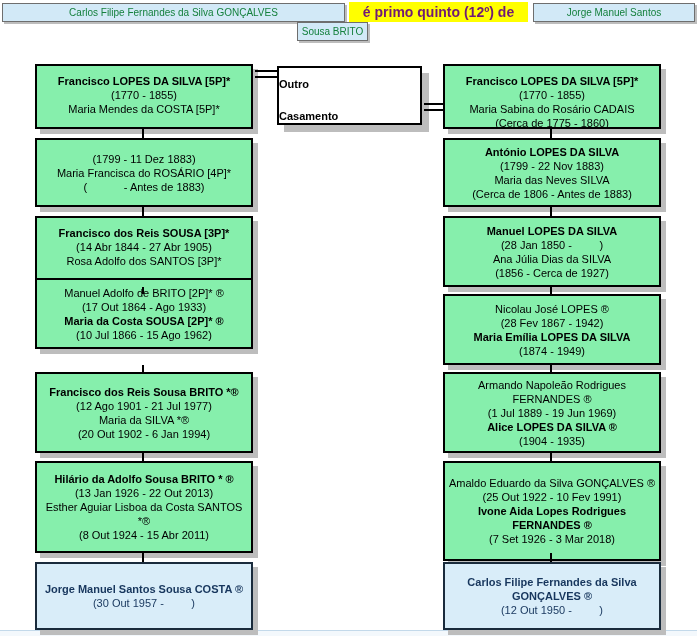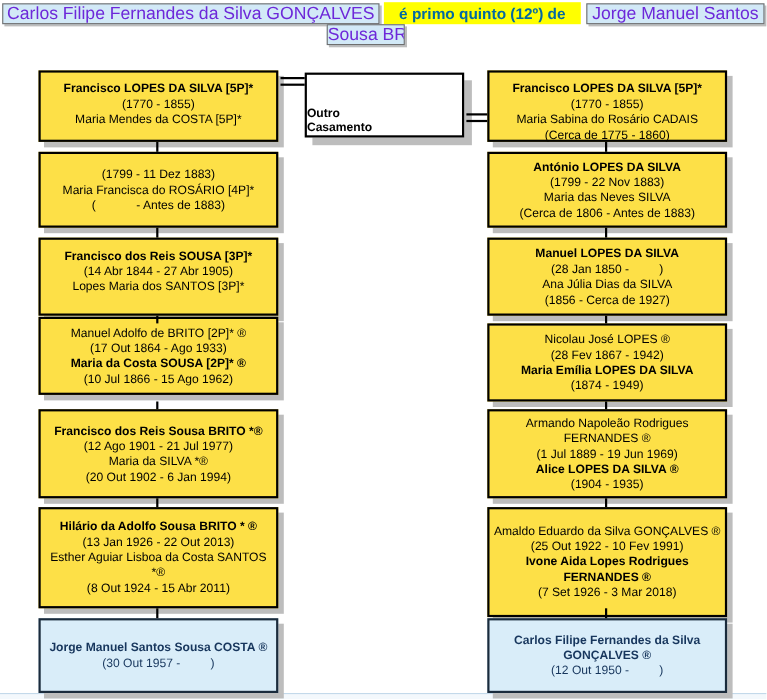--- a/index.html
+++ b/index.html
@@ -1,40 +1,40 @@
 <!DOCTYPE html>
 <html><head>
 <meta charset="utf-8">
 <style>
   html,body{margin:0;padding:0;background:#ffffff;}
   body{font-family:"Liberation Sans",sans-serif;}
   #stage{position:relative;width:697px;height:636px;background:#ffffff;overflow:hidden;}
 
   
   .hdr-box{position:absolute;height:19px;background:#d2e9f7;border:1px solid #6e6e6e;
-    box-shadow:2px 2px 0 #bdbdbd;font-size:16px;line-height:18px;text-align:center;
-    color:#6d28d9;white-space:nowrap;overflow:hidden;z-index:4;box-sizing:border-box;}
-  .hdr-rel{position:absolute;height:20px;background:#ffff00;color:#0369a1;font-weight:bold;
+    box-shadow:2px 2px 0 #bdbdbd;font-size:10px;line-height:18px;text-align:center;
+    color:#15803d;white-space:nowrap;overflow:hidden;z-index:4;box-sizing:border-box;}
+  .hdr-rel{position:absolute;height:20px;background:#ffff00;color:#701a75;font-weight:bold;
     font-size:14px;line-height:20px;text-align:center;white-space:nowrap;z-index:4;}
 
   
-  .pbox{position:absolute;width:218px;background:#fde047;border:2px solid #000000;
+  .pbox{position:absolute;width:218px;background:#86efac;border:2px solid #000000;
     box-shadow:5px 5px 0 #bdbdbd;box-sizing:border-box;display:flex;flex-direction:column;
     justify-content:center;align-items:center;text-align:center;font-size:11px;line-height:14px;
     color:#000000;padding:2px 4px;z-index:2;}
   .pbox.top{justify-content:flex-start;padding-top:8px;}
   .pbox .b{font-weight:bold;}
   .ln{width:100%;}
 
   .subject{background:#d9edf9;border:2px solid #1a2b3c;color:#17365d;}
   .subject .b{font-weight:bold;}
 
   .obox{position:absolute;left:277px;top:66px;width:145px;height:59px;background:#ffffff;
     border:2px solid #000000;box-shadow:7px 7px 0 #bdbdbd;box-sizing:border-box;
-    display:flex;flex-direction:column;justify-content:flex-end;align-items:center;
+    display:flex;flex-direction:column;justify-content:space-between;align-items:center;
     padding-top:10px;font-size:11px;line-height:13px;font-weight:bold;color:#000;z-index:2;}
 
   
   .vline{position:absolute;width:2px;background:#000000;z-index:3;}
   .dline{position:absolute;height:4px;border-top:2px solid #000000;border-bottom:2px solid #000000;z-index:3;}
 
   .bottom-edge{position:absolute;left:0;top:630px;width:697px;height:6px;background:#f3f8fc;
     border-top:1px solid #c3d9ea;box-sizing:border-box;z-index:1;}
 </style>
 </head>
@@ -76,24 +76,24 @@
 
   <div class="pbox" style="left:35px;top:138px;height:69px">
     <div class="ln">(1799 - 11 Dez 1883)</div>
     <div class="ln">Maria Francisca do ROSÁRIO [4P]*</div>
     <div class="ln">(&nbsp;&nbsp;&nbsp;&nbsp;&nbsp;&nbsp;&nbsp;&nbsp;&nbsp;&nbsp;&nbsp;&nbsp;- Antes de 1883)</div>
   </div>
 
   <div class="pbox top" style="left:35px;top:216px;height:71px">
     <div class="ln b">Francisco dos Reis SOUSA [3P]*</div>
     <div class="ln">(14 Abr 1844 - 27 Abr 1905)</div>
-    <div class="ln">Lopes Maria dos SANTOS [3P]*</div>
+    <div class="ln">Rosa Adolfo dos SANTOS [3P]*</div>
   </div>
 
-  <div class="pbox" style="left:35px;top:288px;height:71px">
+  <div class="pbox" style="left:35px;top:278px;height:71px">
     <div class="ln">Manuel Adolfo de BRITO [2P]* ®</div>
     <div class="ln">(17 Out 1864 - Ago 1933)</div>
     <div class="ln b">Maria da Costa SOUSA [2P]* ®</div>
     <div class="ln">(10 Jul 1866 - 15 Ago 1962)</div>
   </div>
 
   <div class="pbox" style="left:35px;top:372px;height:81px">
     <div class="ln b">Francisco dos Reis Sousa BRITO *®</div>
     <div class="ln">(12 Ago 1901 - 21 Jul 1977)</div>
     <div class="ln">Maria da SILVA *®</div>

